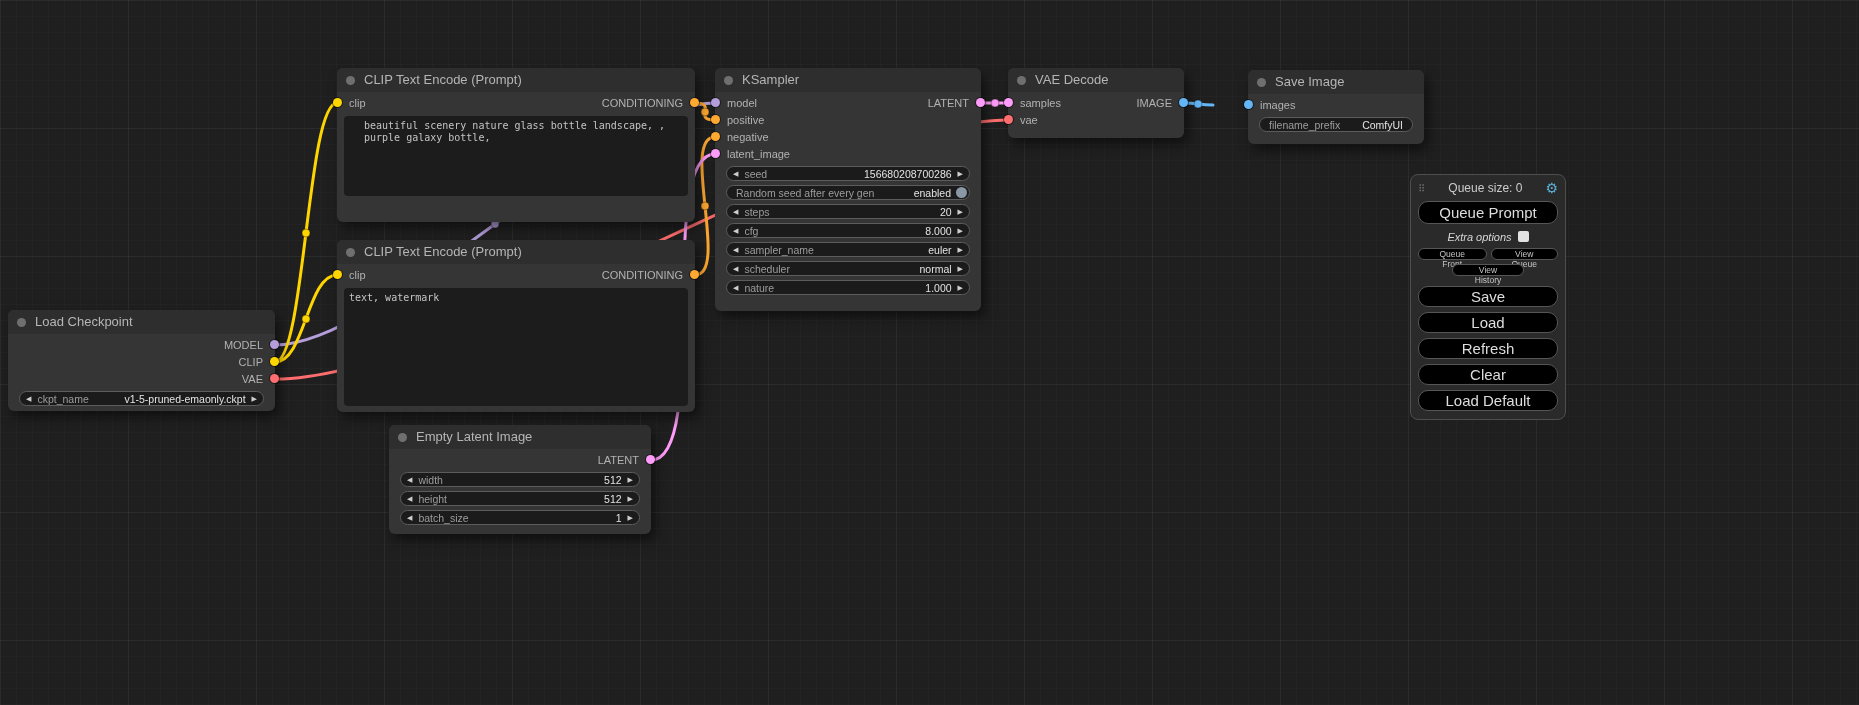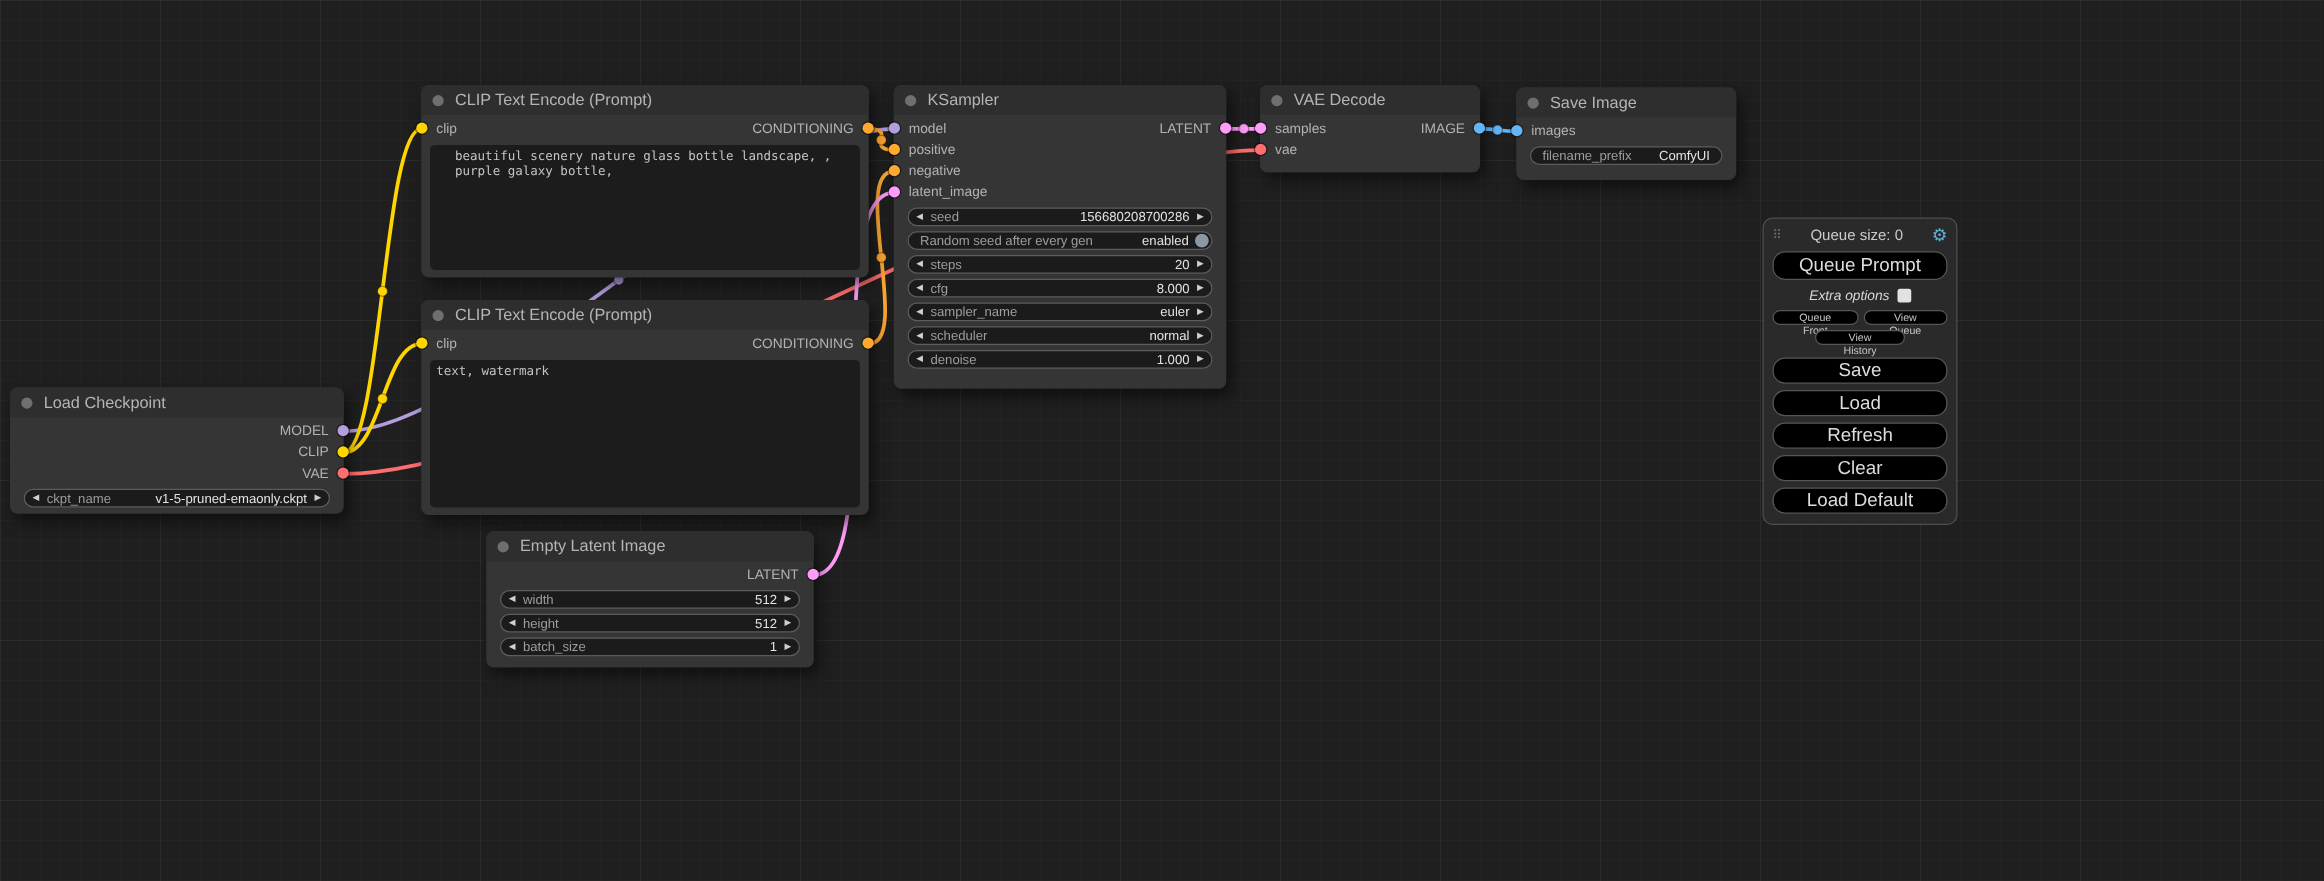--- a/index.html
+++ b/index.html
@@ -176,21 +176,21 @@
       <span>CLIP Text Encode (Prompt)</span>
     </div>
     <div class="slots">
       <div class="srow">
         <span class="sdot in c-clip"></span>
         <span>clip</span>
         <span>CONDITIONING</span>
         <span class="sdot out c-cond"></span>
       </div>
     </div>
-    <div class="prompt" style="top:48px; height:100px;padding-left:20px;">beautiful scenery nature glass bottle landscape, , purple galaxy bottle,</div>
+    <div class="prompt" style="top:48px; height:80px;padding-left:20px;">beautiful scenery nature glass bottle landscape, , purple galaxy bottle,</div>
   </div>
 
   <div class="node" style="left:337px; top:240px; width:358px; height:172px;">
     <div class="ntitle">
       <span class="cdot"></span>
       <span>CLIP Text Encode (Prompt)</span>
     </div>
     <div class="slots">
       <div class="srow">
         <span class="sdot in c-clip"></span>
@@ -288,21 +288,21 @@
       <span class="arrow">▶</span>
     </div>
     <div class="widget">
       <span class="arrow">◀</span>
       <span class="wname">scheduler</span>
       <span class="wvalue">normal</span>
       <span class="arrow">▶</span>
     </div>
     <div class="widget">
       <span class="arrow">◀</span>
-      <span class="wname">denoise</span>
+      <span class="wname">nature</span>
       <span class="wvalue">1.000</span>
       <span class="arrow">▶</span>
     </div>
   </div>
 
   <div class="node" style="left:1008px; top:68px; width:176px; height:70px;">
     <div class="ntitle">
       <span class="cdot"></span>
       <span>VAE Decode</span>
     </div>
@@ -313,21 +313,21 @@
         <span>IMAGE</span>
         <span class="sdot out c-image"></span>
       </div>
       <div class="srow">
         <span class="sdot in c-vae"></span>
         <span>vae</span>
       </div>
     </div>
   </div>
 
-  <div class="node" style="left:1213px; top:70px; width:176px; height:74px;">
+  <div class="node" style="left:1248px; top:70px; width:176px; height:74px;">
     <div class="ntitle">
       <span class="cdot"></span>
       <span>Save Image</span>
     </div>
     <div class="slots">
       <div class="srow">
         <span class="sdot in c-image"></span>
         <span>images</span>
       </div>
     </div>

